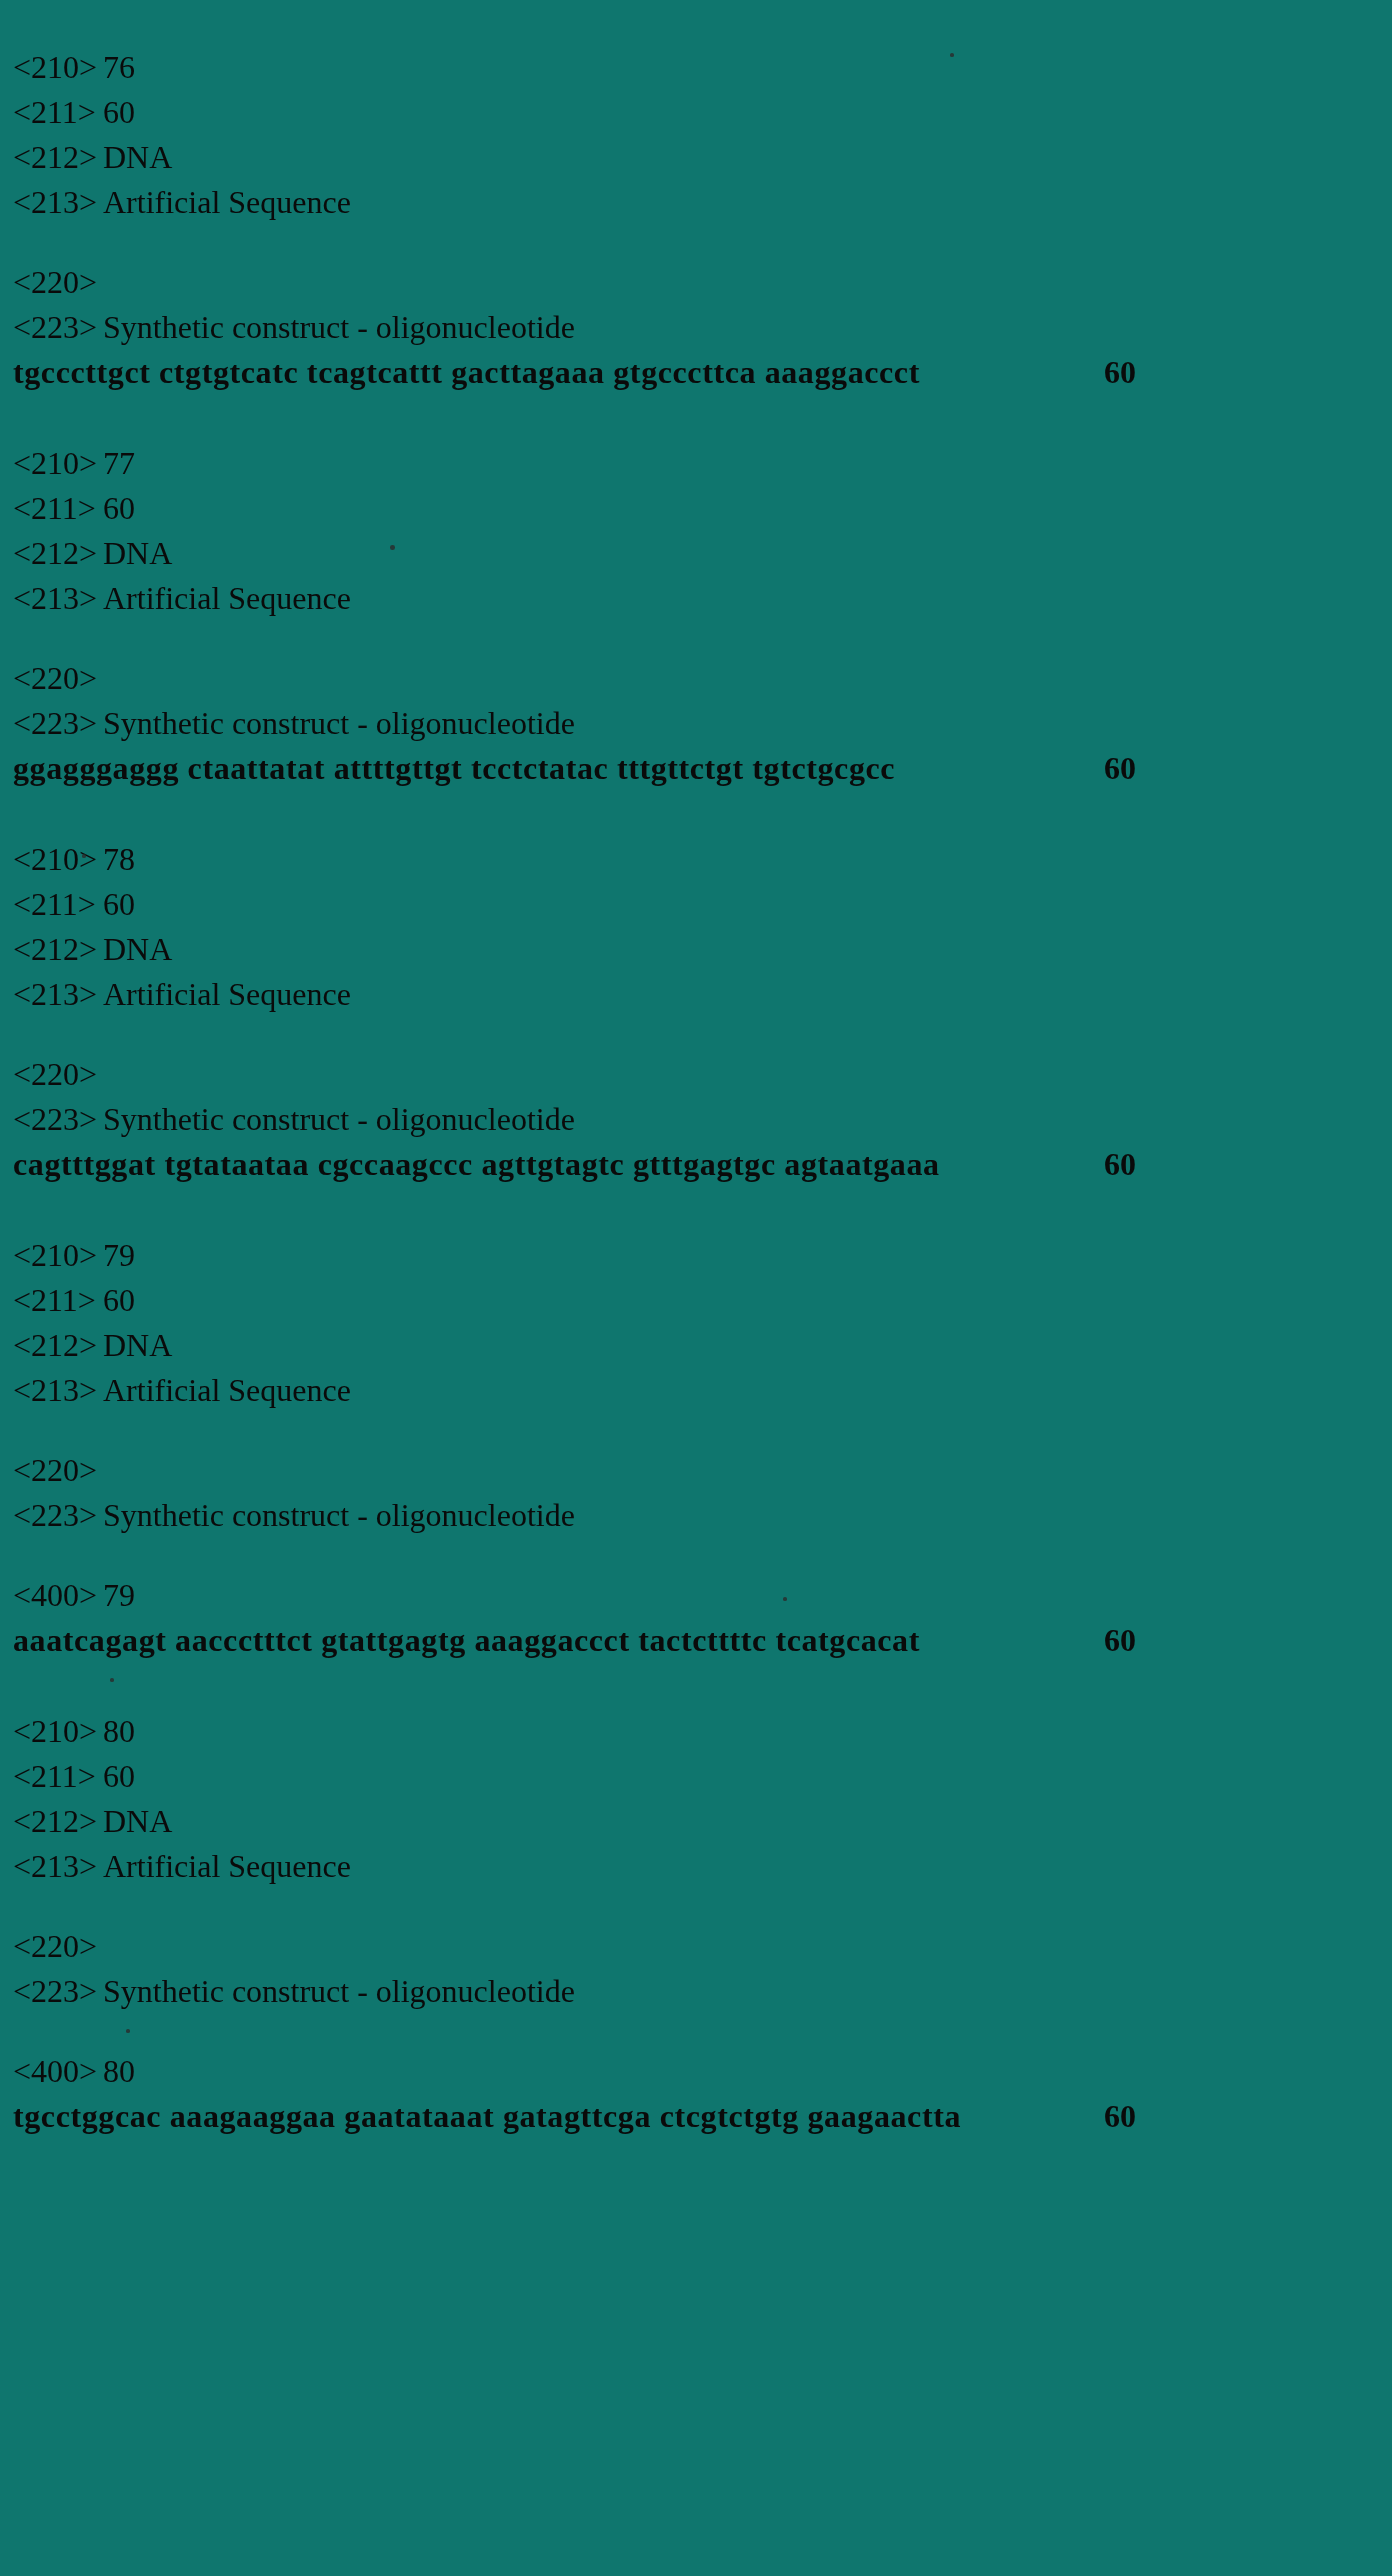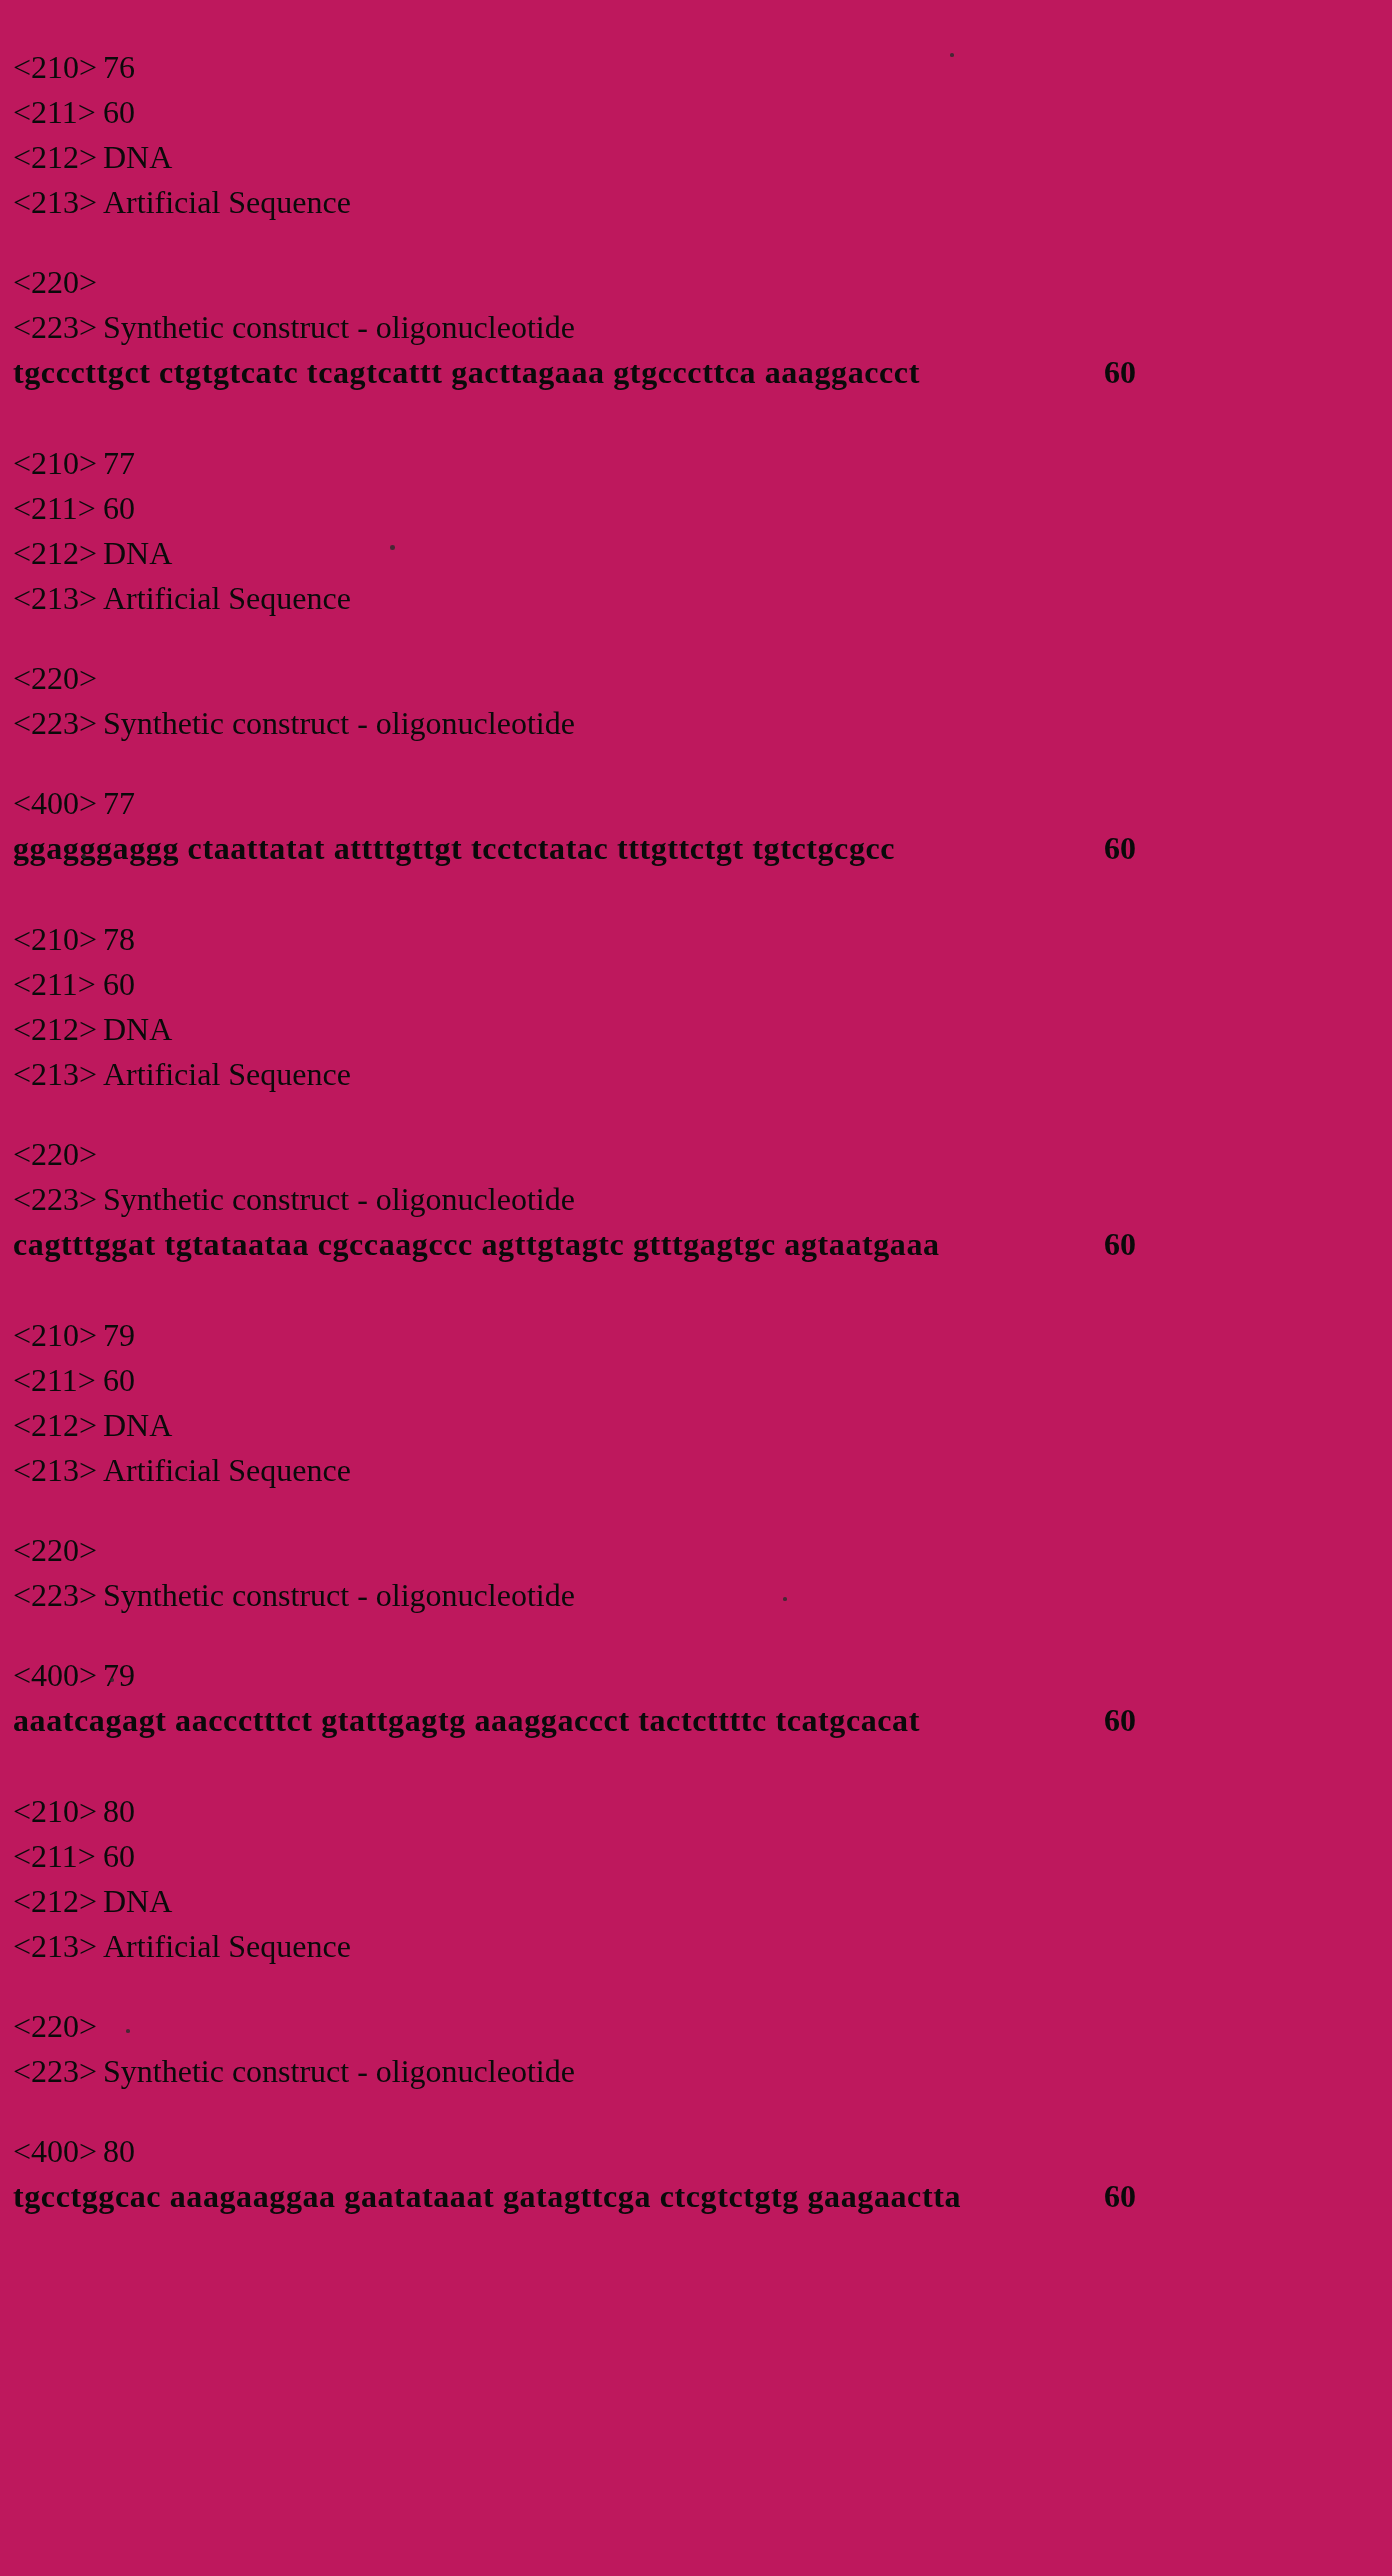--- a/index.html
+++ b/index.html
@@ -4,21 +4,21 @@
 <style>
   html, body {
     margin: 0;
     padding: 0;
     background: #ffffff;
   }
   .page {
     position: relative;
     width: 1393px;
     height: 2576px;
-    background: #be185d;
+    background: #0f766e;
     color: #0a0a0a;
     font-family: "Liberation Serif", "DejaVu Serif", serif;
     font-size: 32px;
     box-sizing: border-box;
     padding: 45px 19px 0 13px;
     overflow: hidden;
   }
   .seq-block {
     margin-bottom: 46px;
   }
@@ -77,21 +77,20 @@
     <div class="seq-line"><span>tgcccttgct ctgtgtcatc tcagtcattt gacttagaaa gtgcccttca aaaggaccct</span><span class="len-marker">60</span></div>
   </section>
 
   <section class="seq-block">
     <div class="line"><span class="tag">&lt;210&gt;</span><span class="val">77</span></div>
     <div class="line"><span class="tag">&lt;211&gt;</span><span class="val">60</span></div>
     <div class="line"><span class="tag">&lt;212&gt;</span><span class="val">DNA</span></div>
     <div class="line"><span class="tag">&lt;213&gt;</span><span class="val">Artificial Sequence</span></div>
     <div class="line gap"><span class="tag">&lt;220&gt;</span><span class="val"></span></div>
     <div class="line"><span class="tag">&lt;223&gt;</span><span class="val">Synthetic construct - oligonucleotide</span></div>
-    <div class="line gap"><span class="tag">&lt;400&gt;</span><span class="val">77</span></div>
     <div class="seq-line"><span>ggagggaggg ctaattatat attttgttgt tcctctatac tttgttctgt tgtctgcgcc</span><span class="len-marker">60</span></div>
   </section>
 
   <section class="seq-block">
     <div class="line"><span class="tag">&lt;210&gt;</span><span class="val">78</span></div>
     <div class="line"><span class="tag">&lt;211&gt;</span><span class="val">60</span></div>
     <div class="line"><span class="tag">&lt;212&gt;</span><span class="val">DNA</span></div>
     <div class="line"><span class="tag">&lt;213&gt;</span><span class="val">Artificial Sequence</span></div>
     <div class="line gap"><span class="tag">&lt;220&gt;</span><span class="val"></span></div>
     <div class="line"><span class="tag">&lt;223&gt;</span><span class="val">Synthetic construct - oligonucleotide</span></div>

